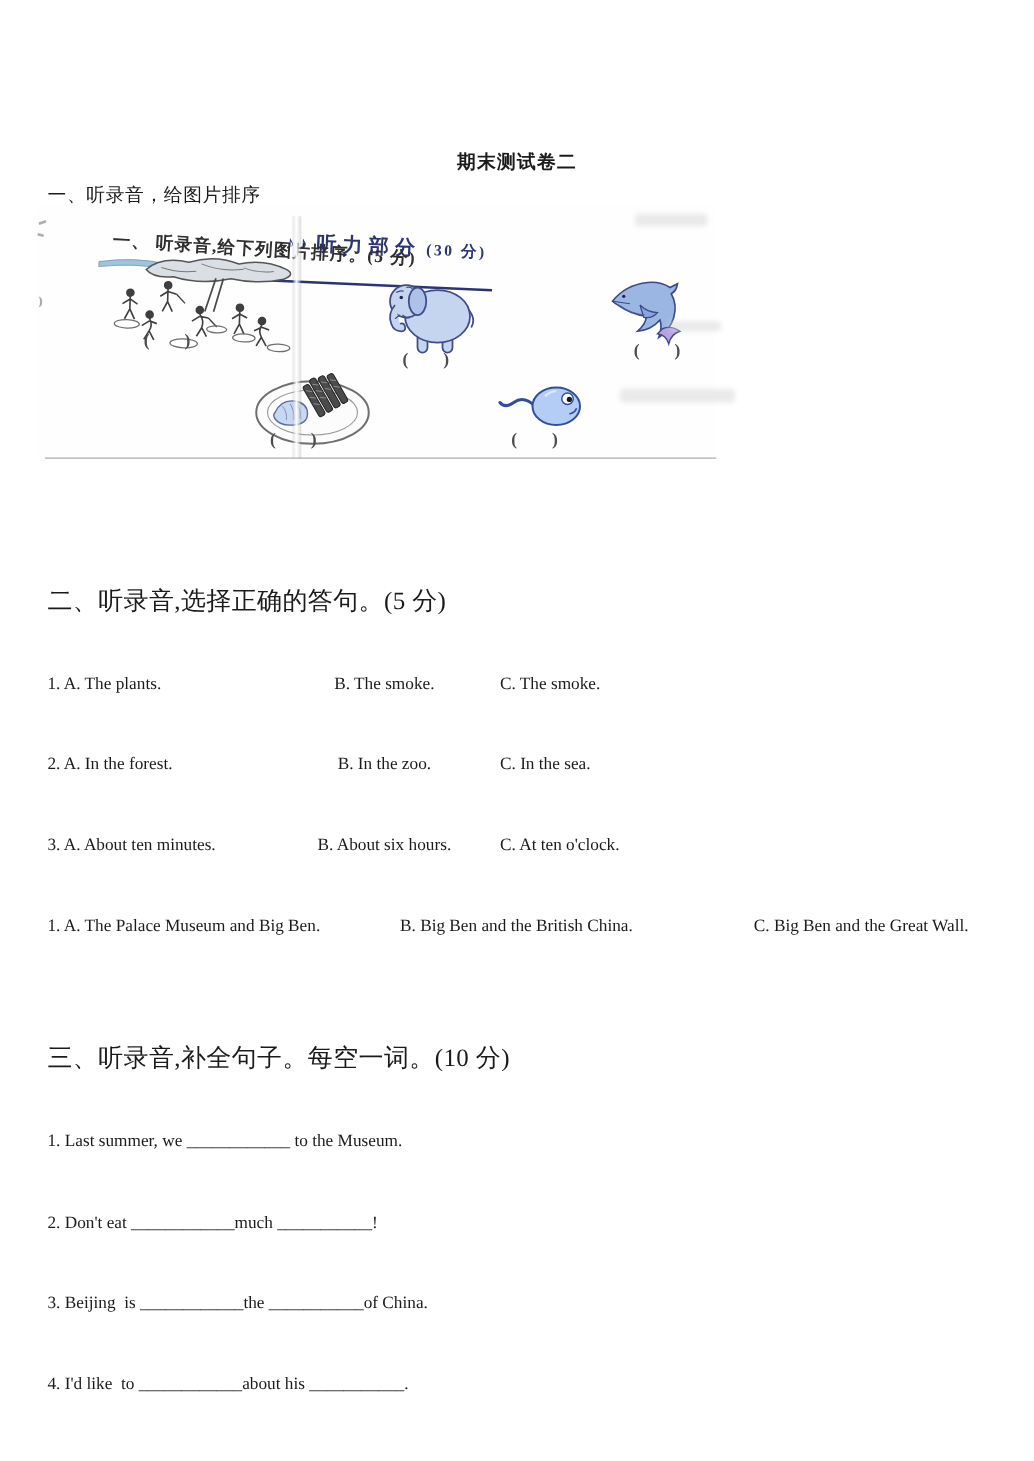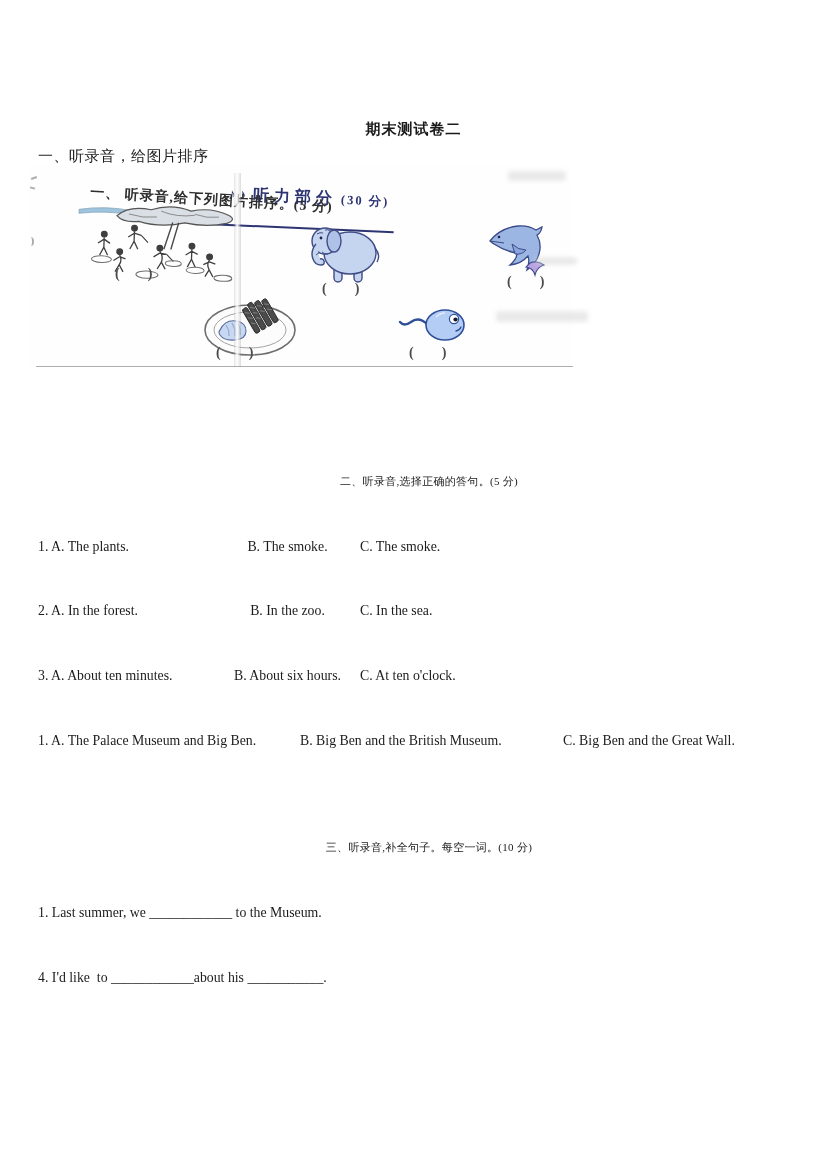--- a/index.html
+++ b/index.html
@@ -41,22 +41,22 @@
     position:absolute; left:204px; top:8px; width:7px; height:194px;
     background:linear-gradient(90deg, rgba(120,120,120,.18), rgba(255,255,255,.95) 45%, rgba(100,100,100,.22));
   }
   .smudge { position:absolute; background:#d9d9d9; filter:blur(2px); opacity:.55; border-radius:3px; }
   .edge-mark { position:absolute; background:#8a8a8a; opacity:.7; }
   
   .main {
     position:absolute; top:361px; left:38px; width:782px;
     font-size:13.8px; line-height:21.55px; white-space:pre;
   }
-  .main .cn { font-size:11px; letter-spacing:0.3px;text-align:center; }
-  .row3 { display:flex; }
+  .main .cn { font-size:20px; letter-spacing:0.3px; }
+  .row3 { display:flex;gap:20px; }
   .row3.narrow > span:nth-child(1){ width:177px; }
   .row3.narrow > span:nth-child(2){ width:145px;text-align:center; }
   .row3.wide   > span:nth-child(1){ width:262px; }
   .row3.wide   > span:nth-child(2){ width:263px; }
   svg { display:block; }
 </style>
 </head>
 <body>
 
 <div class="page">
@@ -185,26 +185,28 @@
     <div class="row3 narrow">
       <span>1. A. The plants.</span><span>B. The smoke.</span><span>C. The smoke.</span>
     </div>
     <div class="row3 narrow">
       <span>2. A. In the forest.</span><span>B. In the zoo.</span><span>C. In the sea.</span>
     </div>
     <div class="row3 narrow">
       <span>3. A. About ten minutes.</span><span>B. About six hours.</span><span>C. At ten o'clock.</span>
     </div>
     <div class="row3 wide">
-      <span>1. A. The Palace Museum and Big Ben.</span><span>B. Big Ben and the British Museum.</span><span>C. Big Ben and the Great Wall.</span>
+      <span>1. A. The Palace Museum and Big Ben.</span><span>B. Big Ben and the British China.</span><span>C. Big Ben and the Great Wall.</span>
     </div>
 
     
     <div class="cn">三、听录音,补全句子。每空一词。(10 分)</div>
     <div>1. Last summer, we ____________ to the Museum.</div>
+    <div>2. Don't eat ____________much ___________!</div>
+    <div>3. Beijing  is ____________the ___________of China.</div>
     <div>4. I'd like  to ____________about his ___________.</div>
     
 
     
     
     
     
     
     
     

